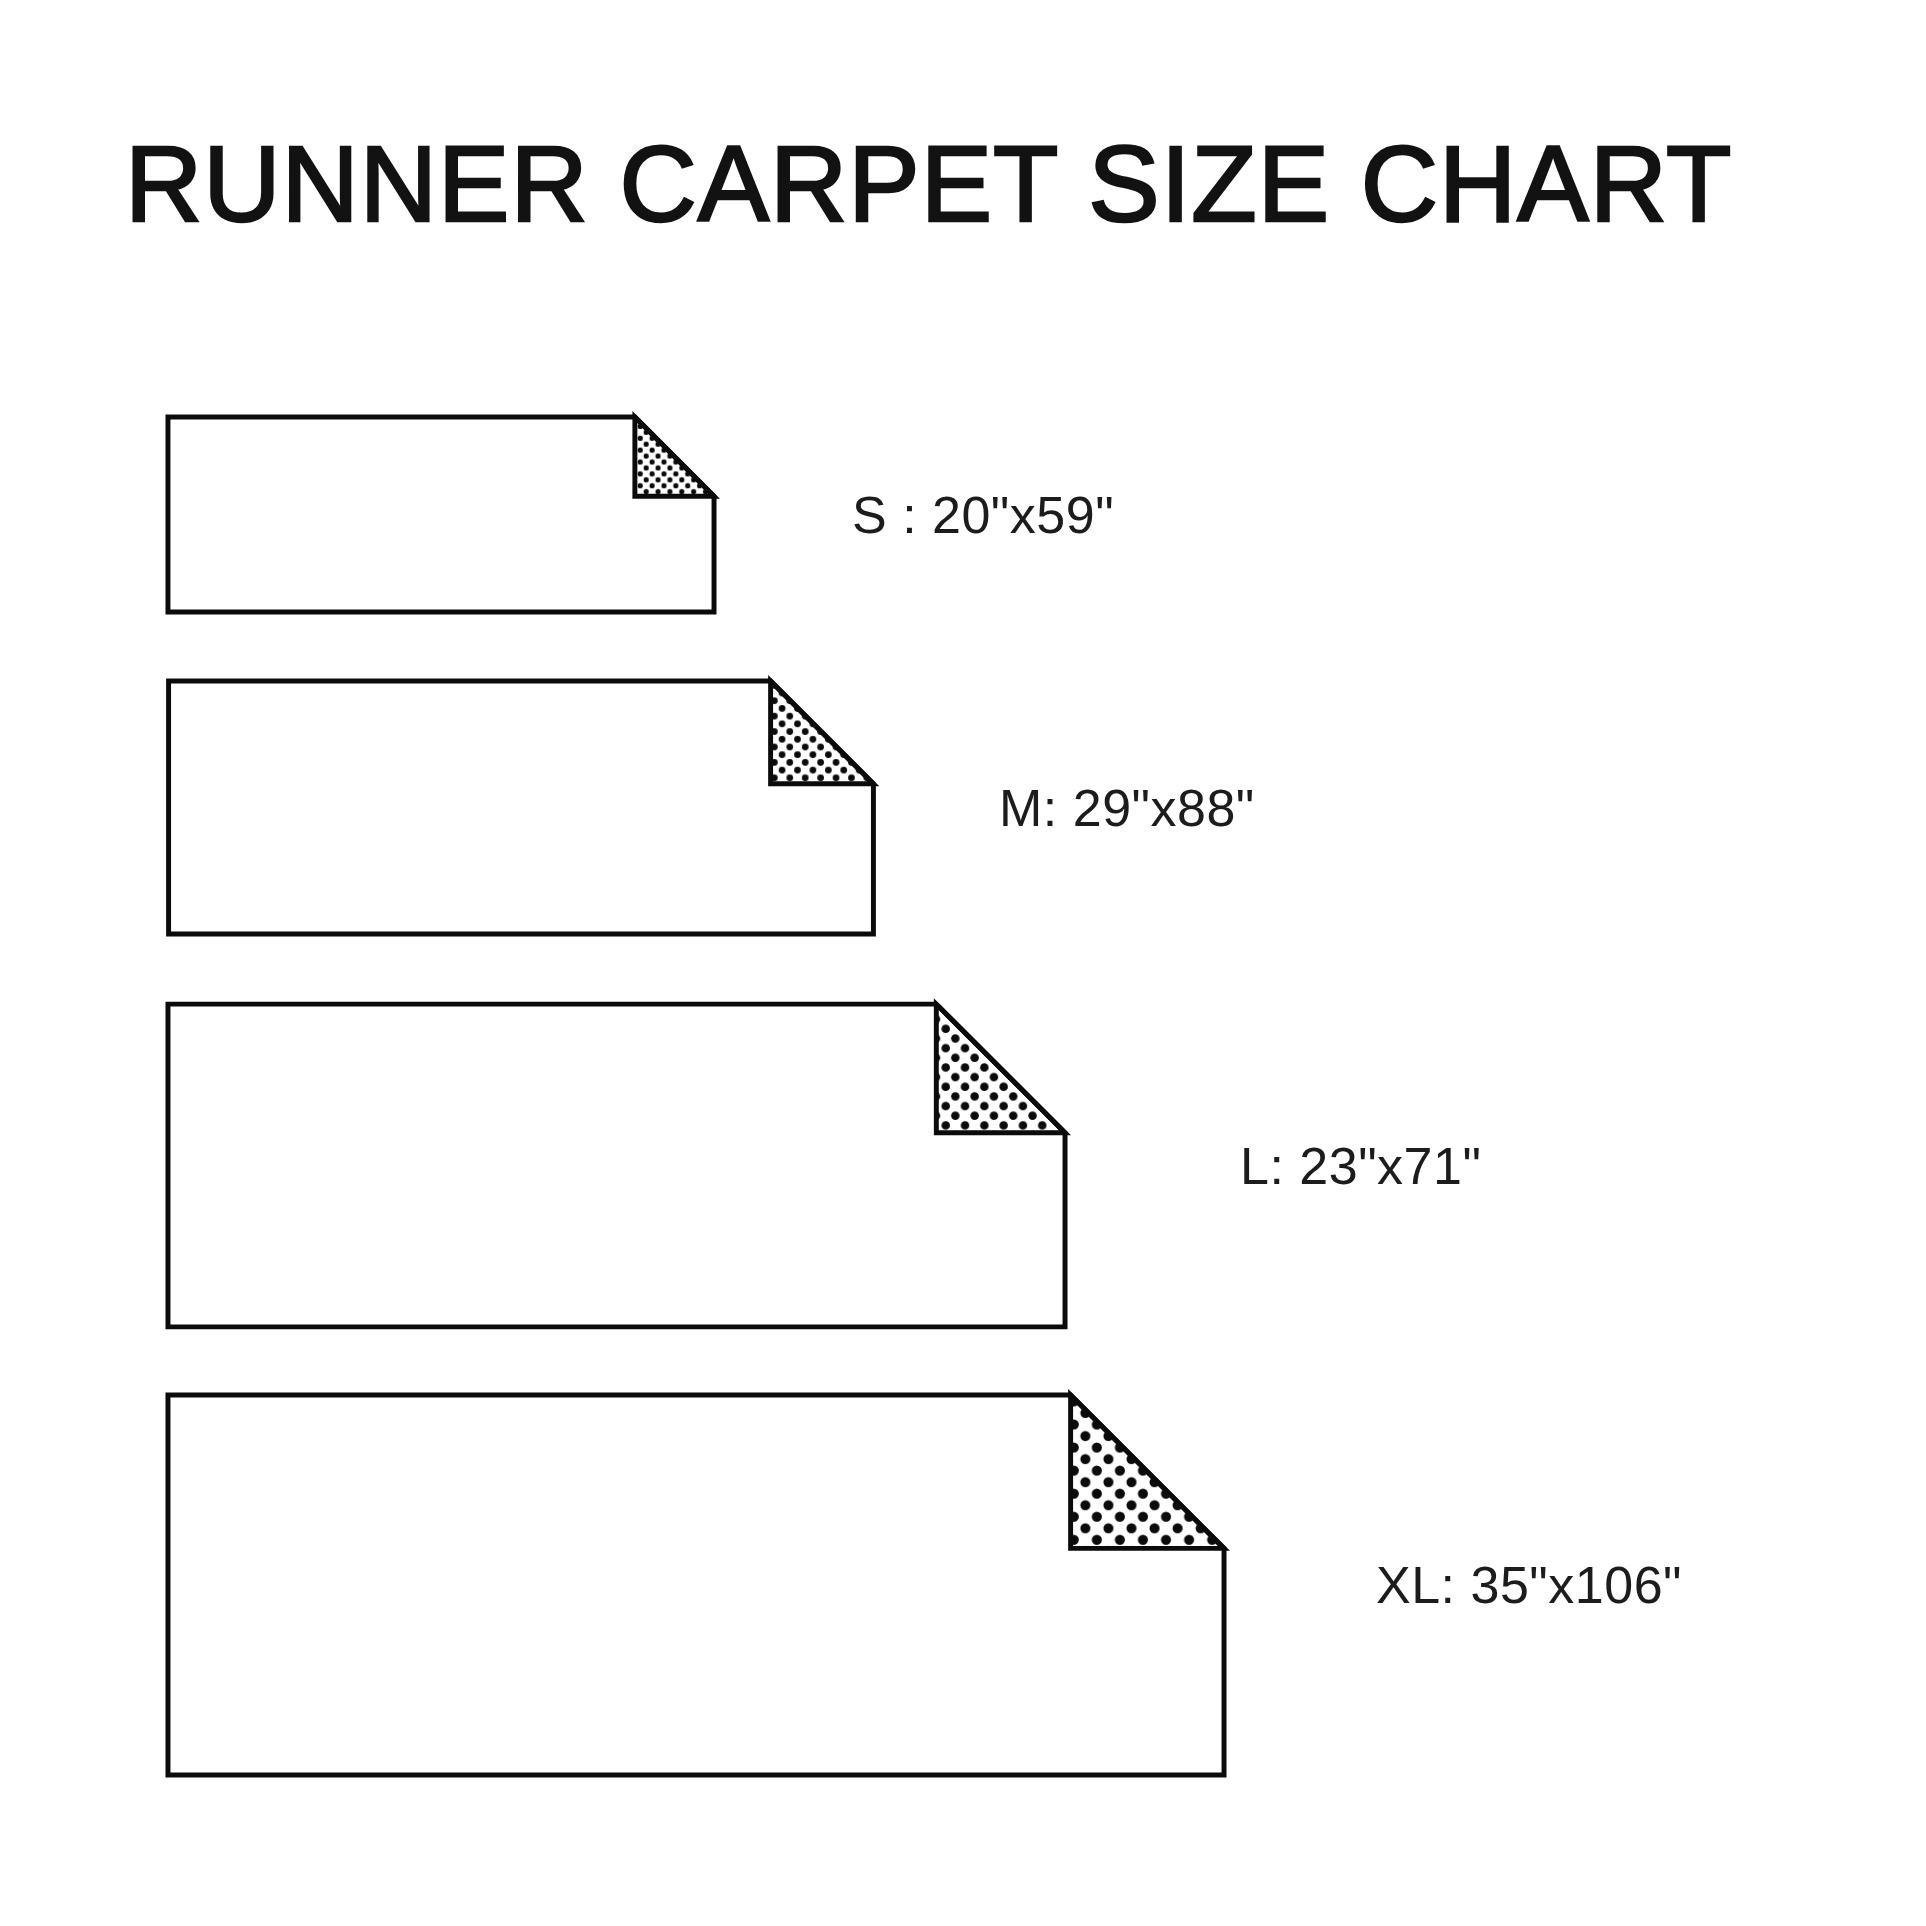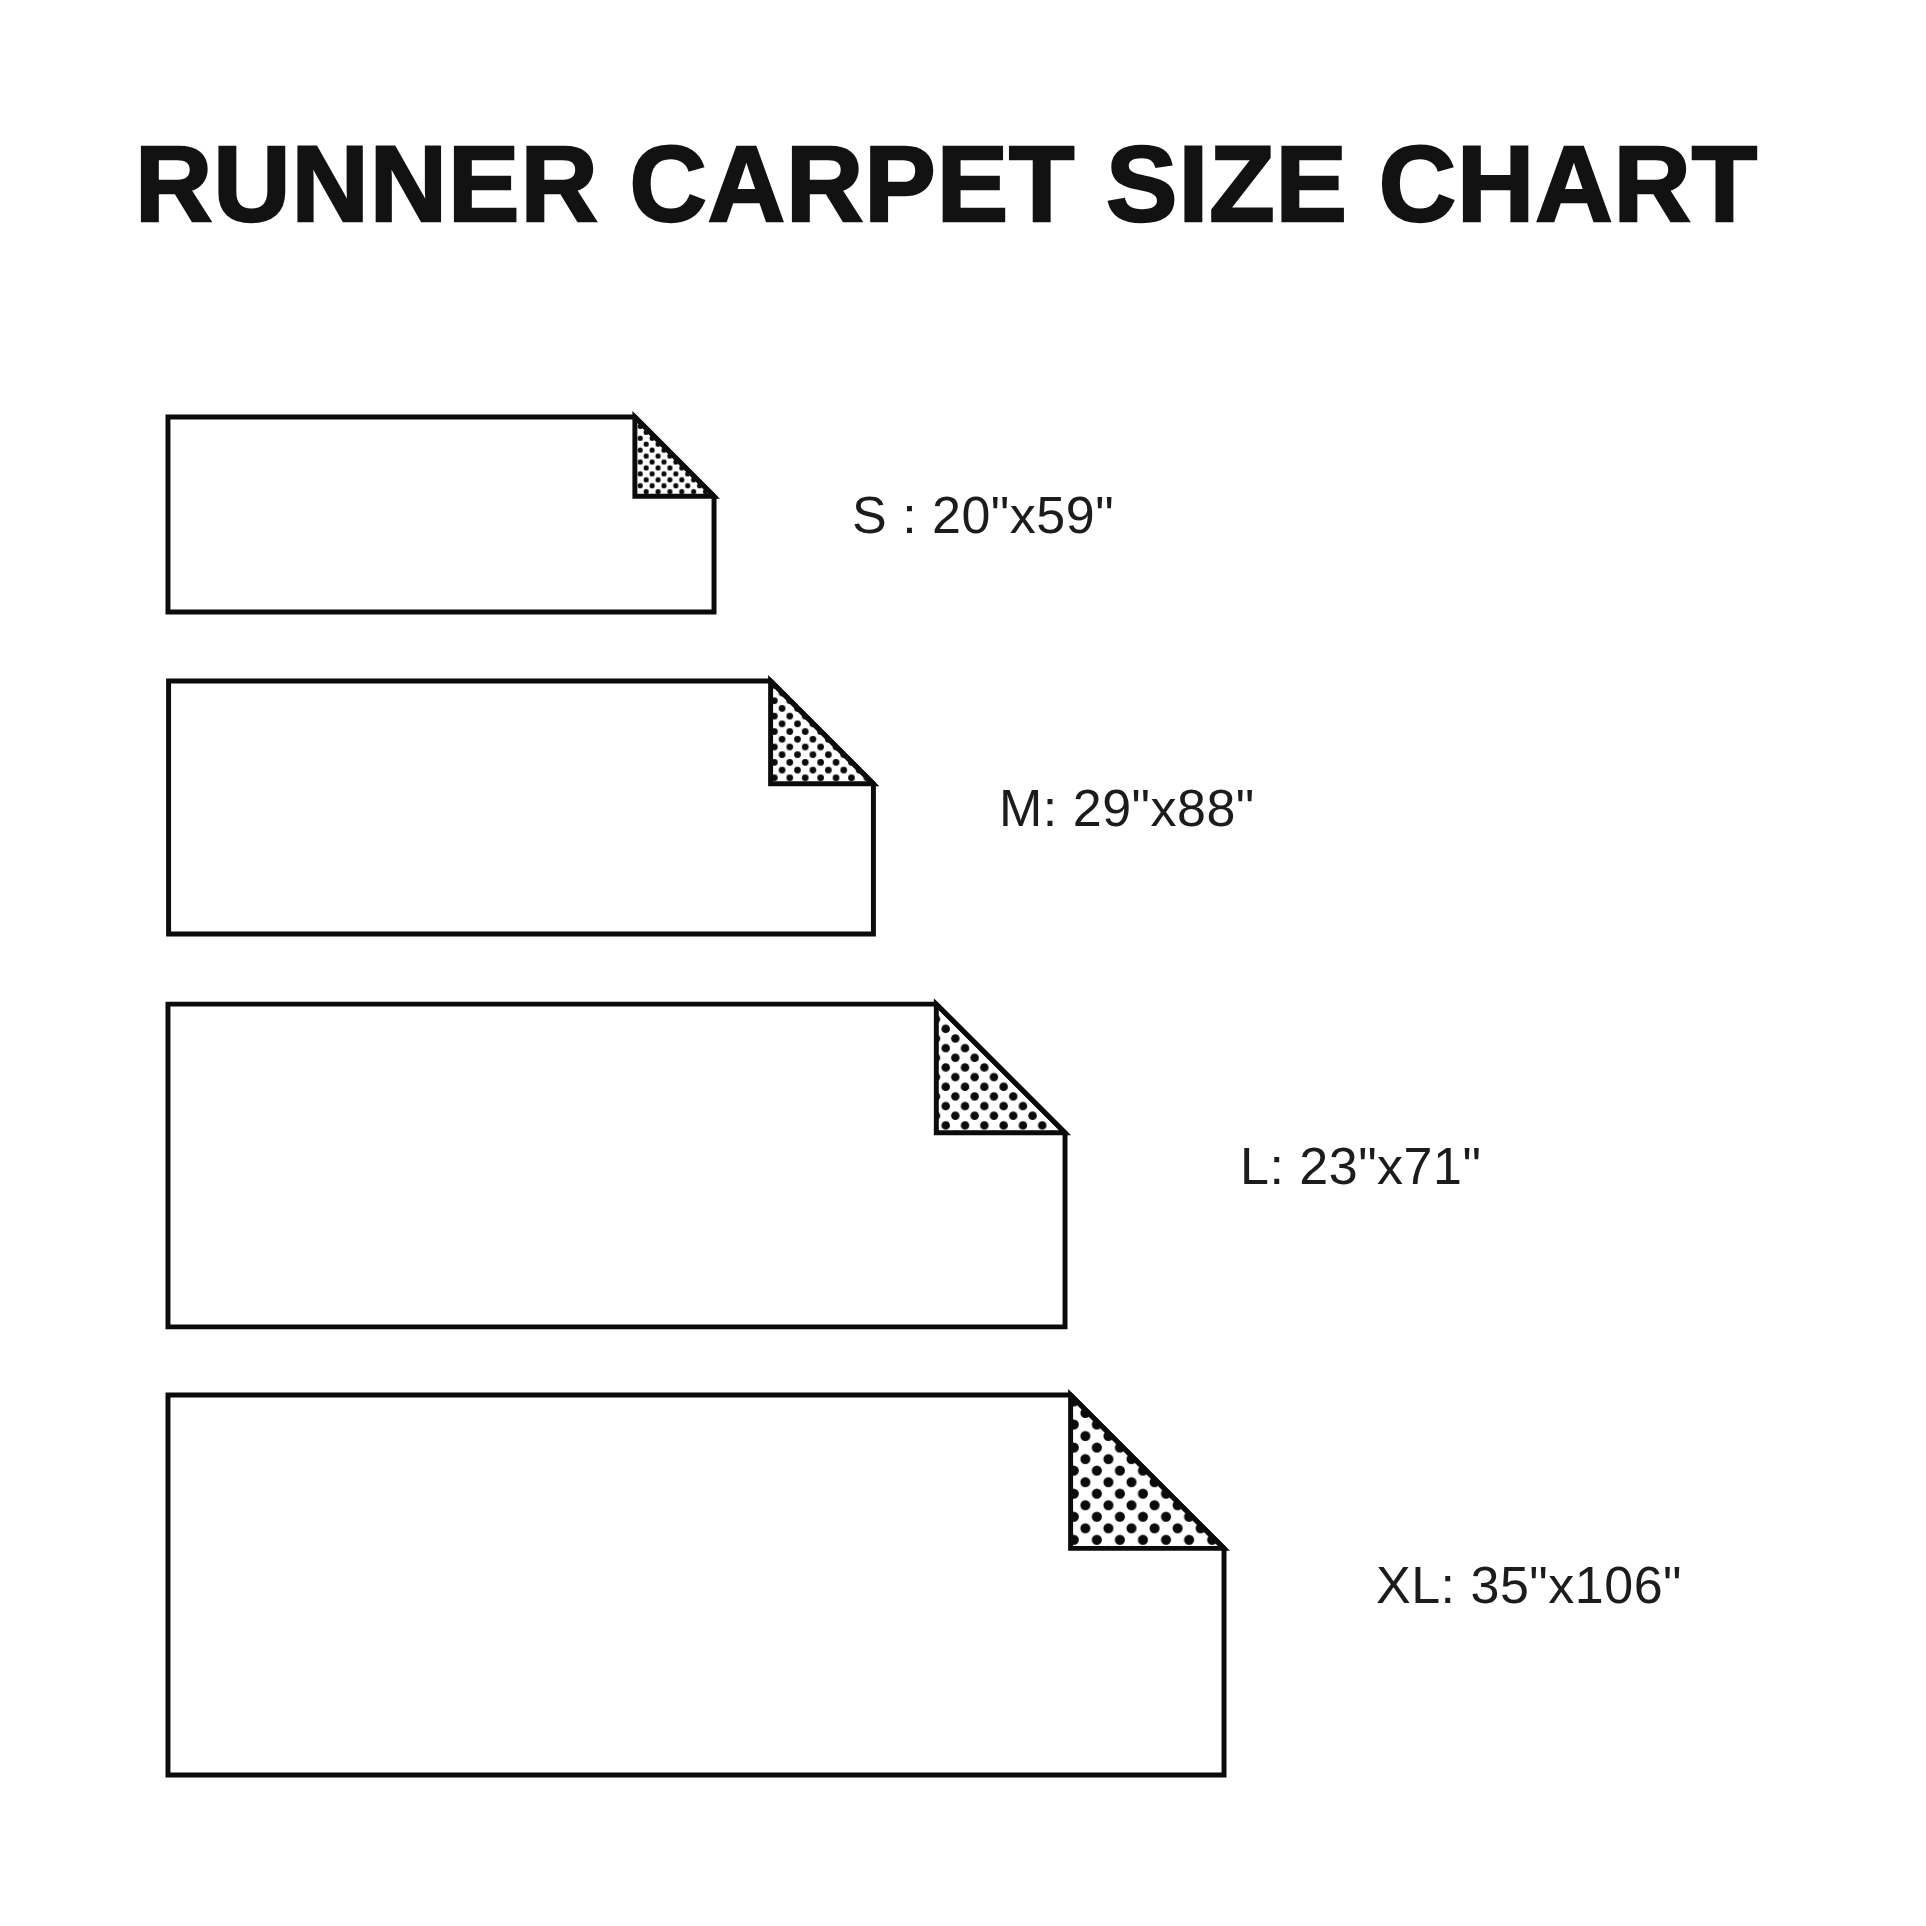--- a/index.html
+++ b/index.html
@@ -6,24 +6,24 @@
   html, body { background:#ffffff; }
   .canvas {
     position:relative;
     width:1927px; height:1927px;
     background:#ffffff;
     overflow:hidden;
     font-family:"Liberation Sans", sans-serif;
   }
   .title {
     position:absolute;
-    left:135px; top:131px;
+    left:125px; top:131px;
     font-size:107px;
     line-height:1;
-    font-weight:700;
+    font-weight:400;
     -webkit-text-stroke:2.5px #121212;
     letter-spacing:1px;
     color:#121212;
     white-space:nowrap;
   }
   .row {
     position:absolute;
     display:flex;
     align-items:center;
   }

